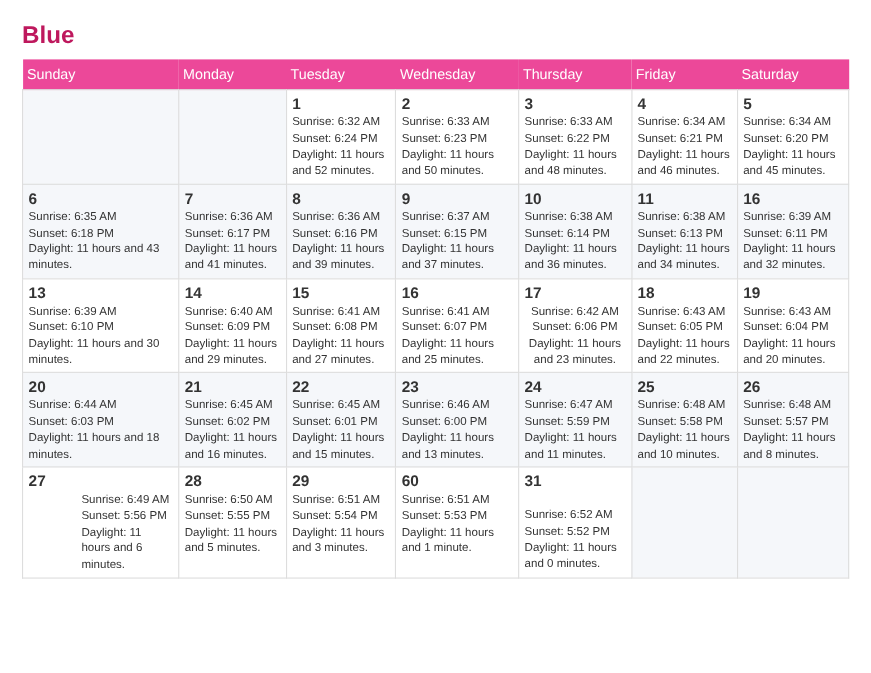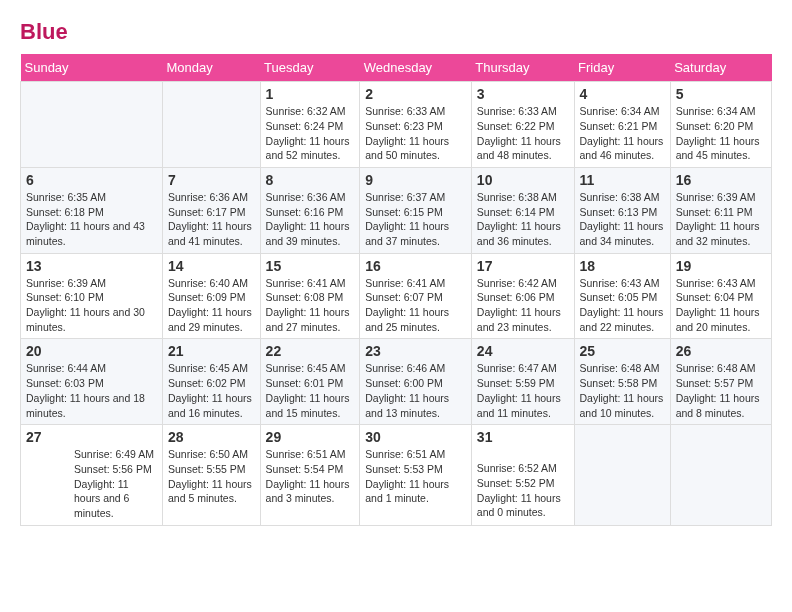--- a/index.html
+++ b/index.html
@@ -208,21 +208,21 @@
 Daylight: 11 hours and 27 minutes.</div>
         </td>
         <td>
           <span class="day-num">16</span>
           <div class="cell-text" style="white-space: pre-line;">Sunrise: 6:41 AM
 Sunset: 6:07 PM
 Daylight: 11 hours and 25 minutes.</div>
         </td>
         <td>
           <span class="day-num">17</span>
-          <div class="cell-text" style="white-space: pre-line;">Sunrise: 6:42 AM
+          <div class="cell-text" style="white-space: pre-line; text-align: center;">Sunrise: 6:42 AM
 Sunset: 6:06 PM
 Daylight: 11 hours and 23 minutes.</div>
         </td>
         <td>
           <span class="day-num">18</span>
           <div class="cell-text" style="white-space: pre-line;">Sunrise: 6:43 AM
 Sunset: 6:05 PM
 Daylight: 11 hours and 22 minutes.</div>
         </td>
         <td>
@@ -289,21 +289,21 @@
 Sunset: 5:55 PM
 Daylight: 11 hours and 5 minutes.</div>
         </td>
         <td>
           <span class="day-num">29</span>
           <div class="cell-text" style="white-space: pre-line;">Sunrise: 6:51 AM
 Sunset: 5:54 PM
 Daylight: 11 hours and 3 minutes.</div>
         </td>
         <td>
-          <span class="day-num">30</span>
+          <span class="day-num">60</span>
           <div class="cell-text" style="white-space: pre-line;">Sunrise: 6:51 AM
 Sunset: 5:53 PM
 Daylight: 11 hours and 1 minute.</div>
         </td>
         <td>
           <span class="day-num">31</span>
           <div class="cell-text" style="white-space: pre-line; margin-top: 16px;">Sunrise: 6:52 AM
 Sunset: 5:52 PM
 Daylight: 11 hours and 0 minutes.</div>
         </td>

